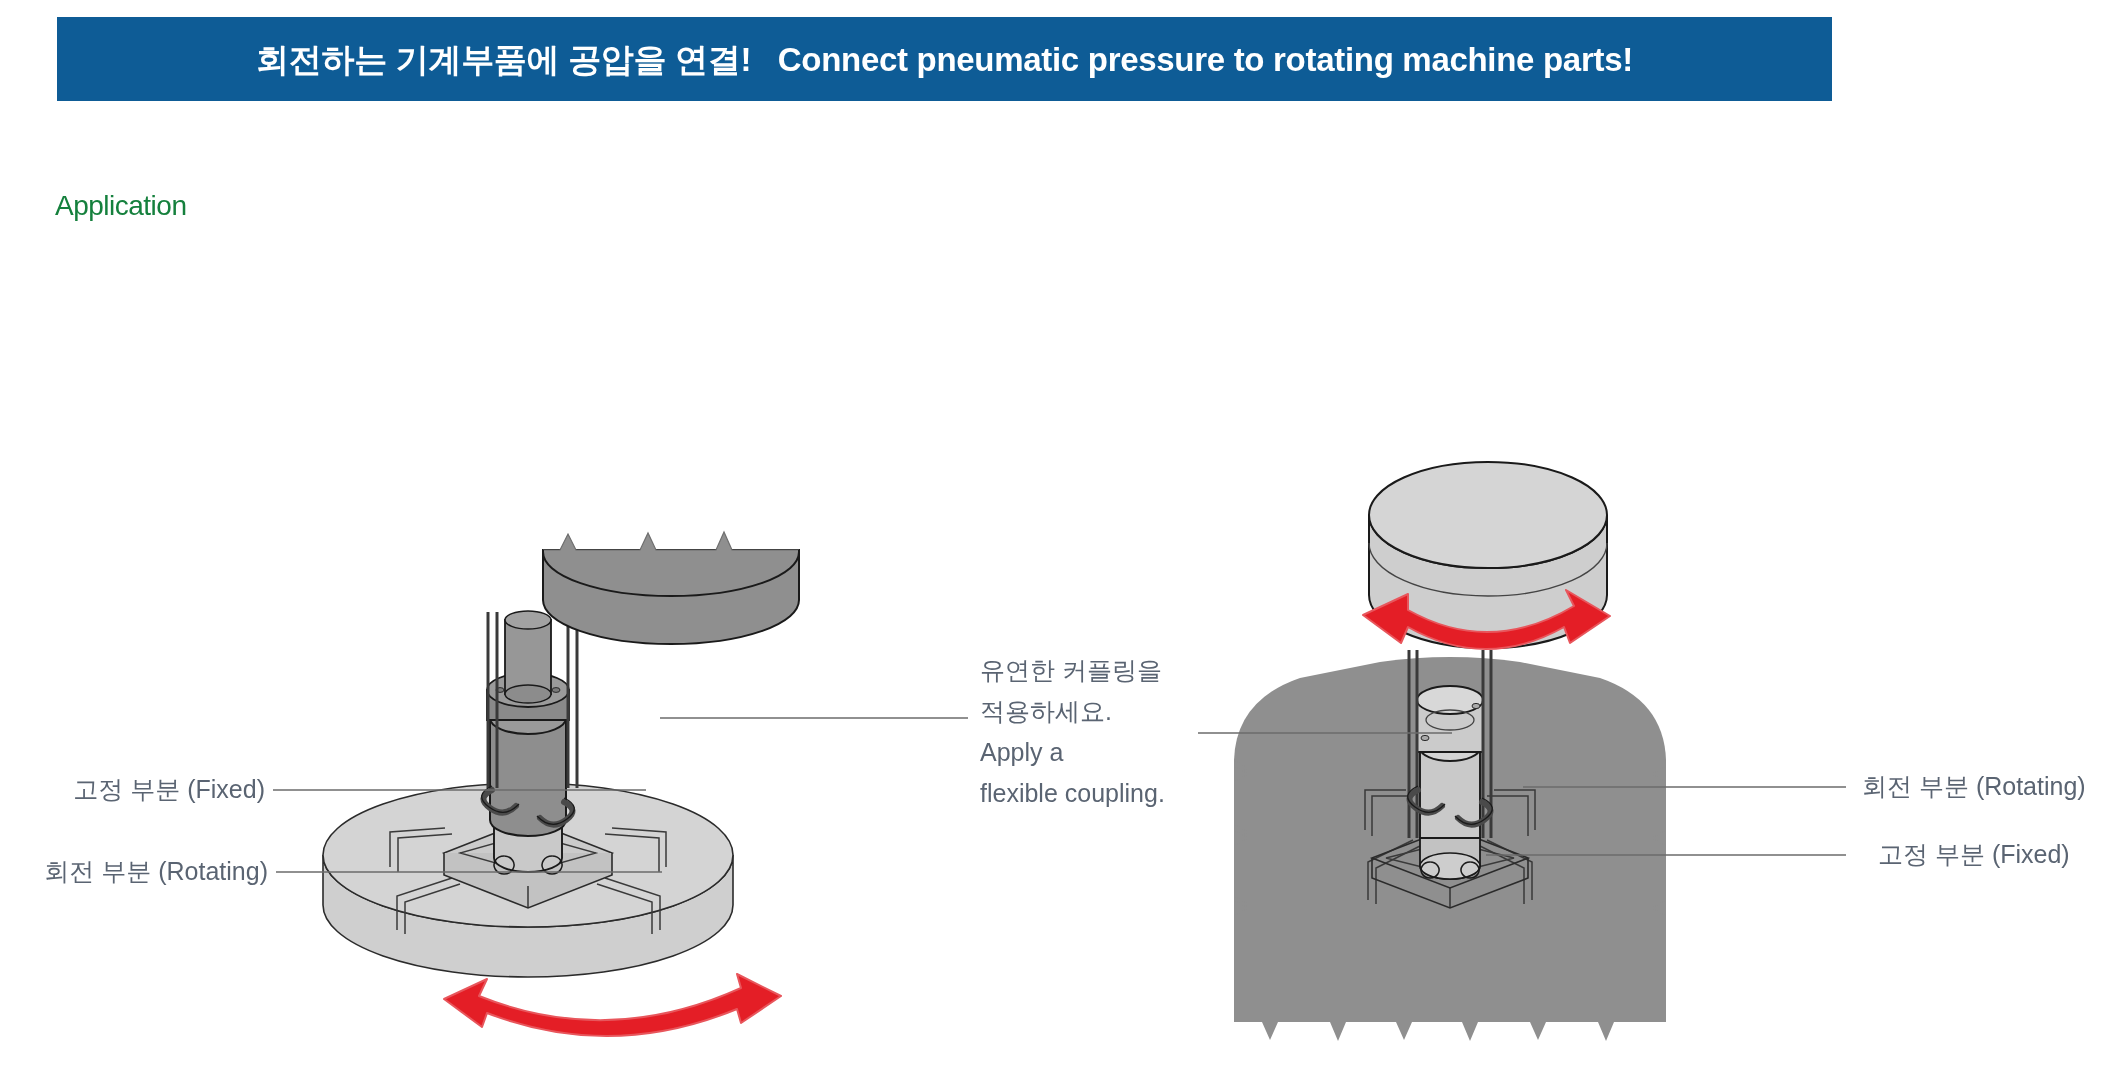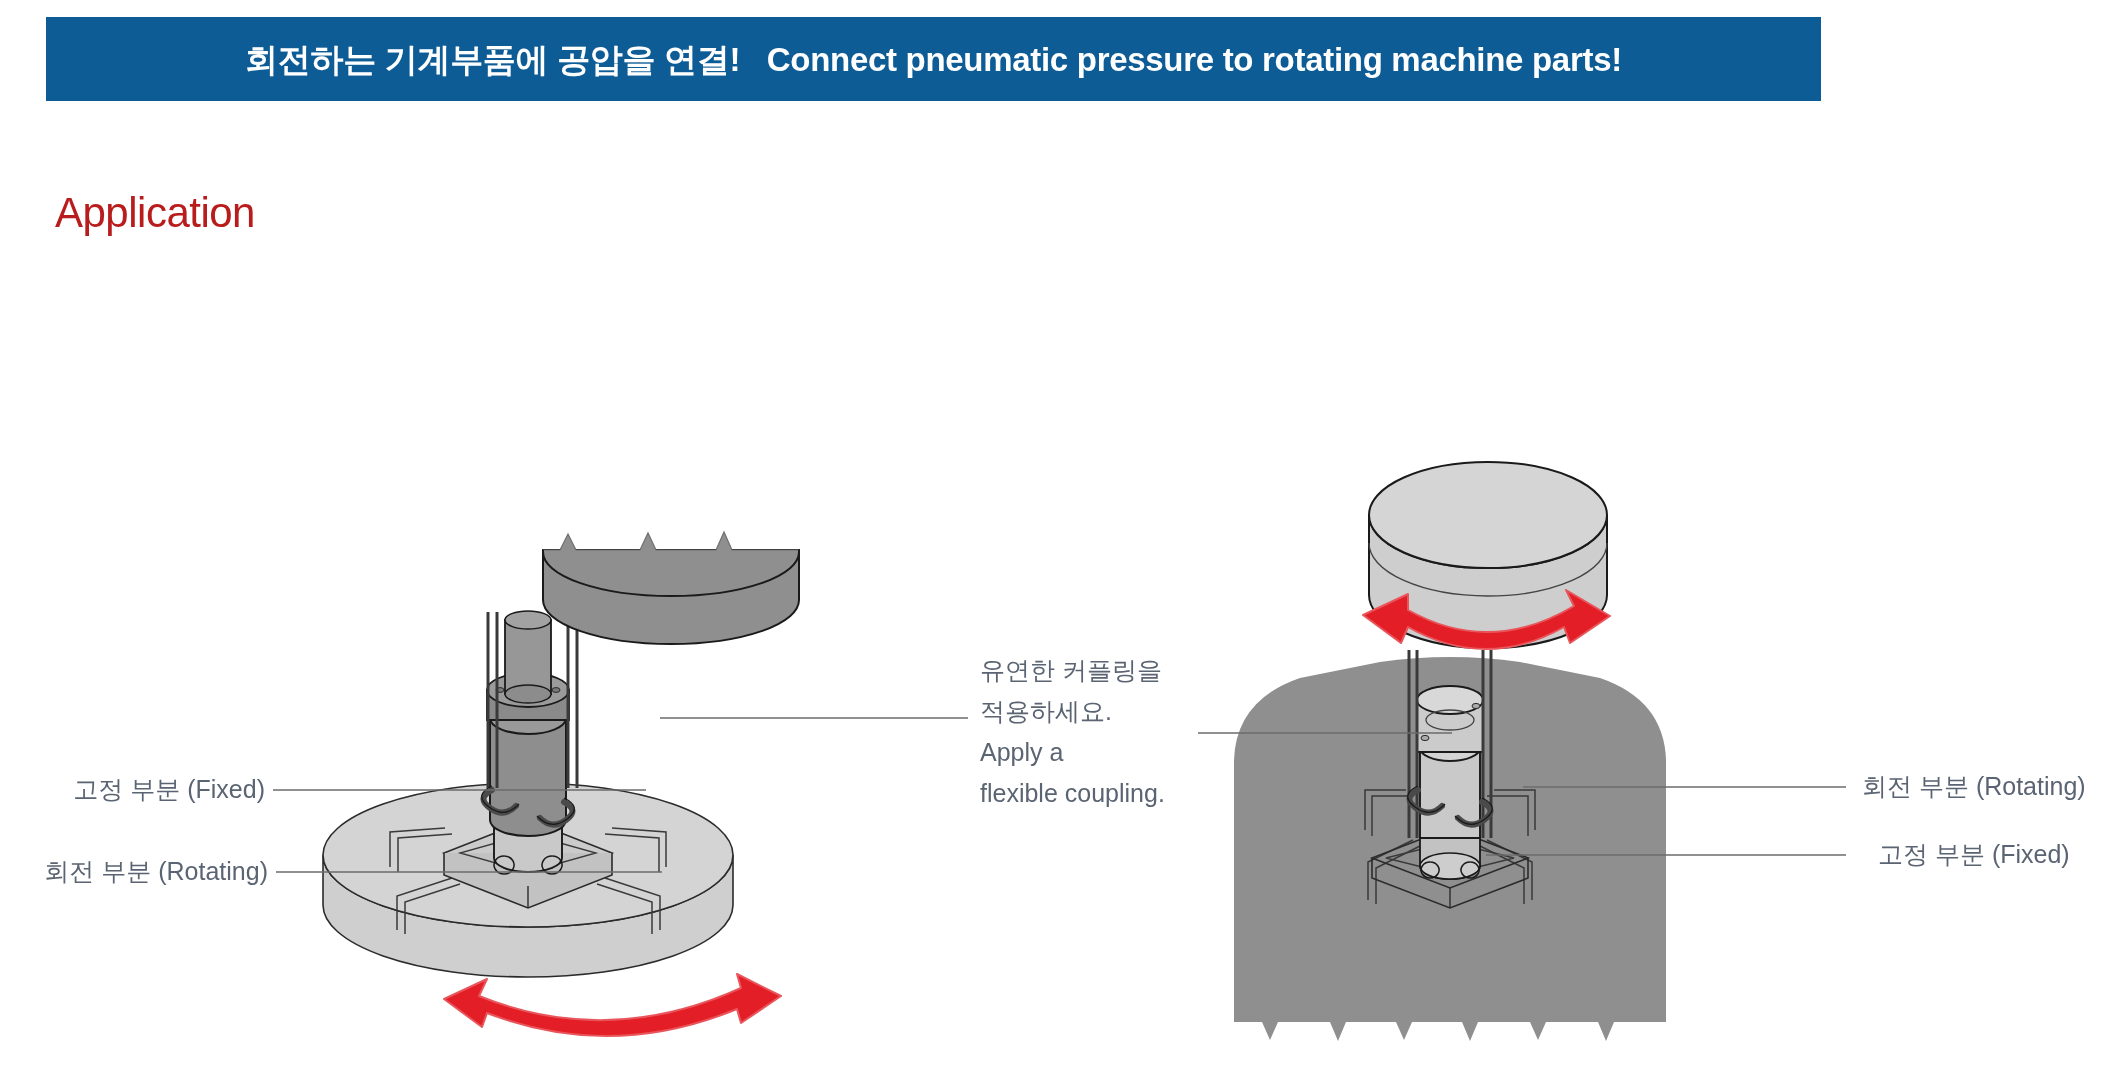--- a/index.html
+++ b/index.html
@@ -5,34 +5,34 @@
   * { margin:0; padding:0; box-sizing:border-box; }
   html,body{ background:#ffffff; }
   body{
     width:2126px; height:1084px; position:relative; overflow:hidden;
     font-family:"Liberation Sans","DejaVu Sans",sans-serif;
     background:#ffffff;
   }
 
   
   #banner{
-    position:absolute; left:46px; top:17px; width:1775px; height:84px;
+    position:absolute; left:57px; top:17px; width:1775px; height:84px;
     background:#0E5C96; display:flex; align-items:center; justify-content:center;
   }
   #banner .btxt{
     color:#ffffff; font-size:33px; font-weight:bold; letter-spacing:-0.3px;
     white-space:pre; line-height:1;
   }
   #banner .ko{ font-size:33px; }
   #banner .en{ font-size:33px; }
 
   
   #app-title{
     position:absolute; left:55px; top:192px;
-    font-size:42px; color:#b91c1c; letter-spacing:-0.5px; line-height:1;
+    font-size:28px; color:#15803d; letter-spacing:-0.5px; line-height:1;
   }
 
   
   #stage{ position:absolute; left:0; top:0; width:2126px; height:1084px; }
 
   .lbl{
     font-family:"Liberation Sans","DejaVu Sans",sans-serif;
     font-size:25px; fill:#5a6472;
   }
   .lbl-callout{ font-size:25px; fill:#5a6472; }

